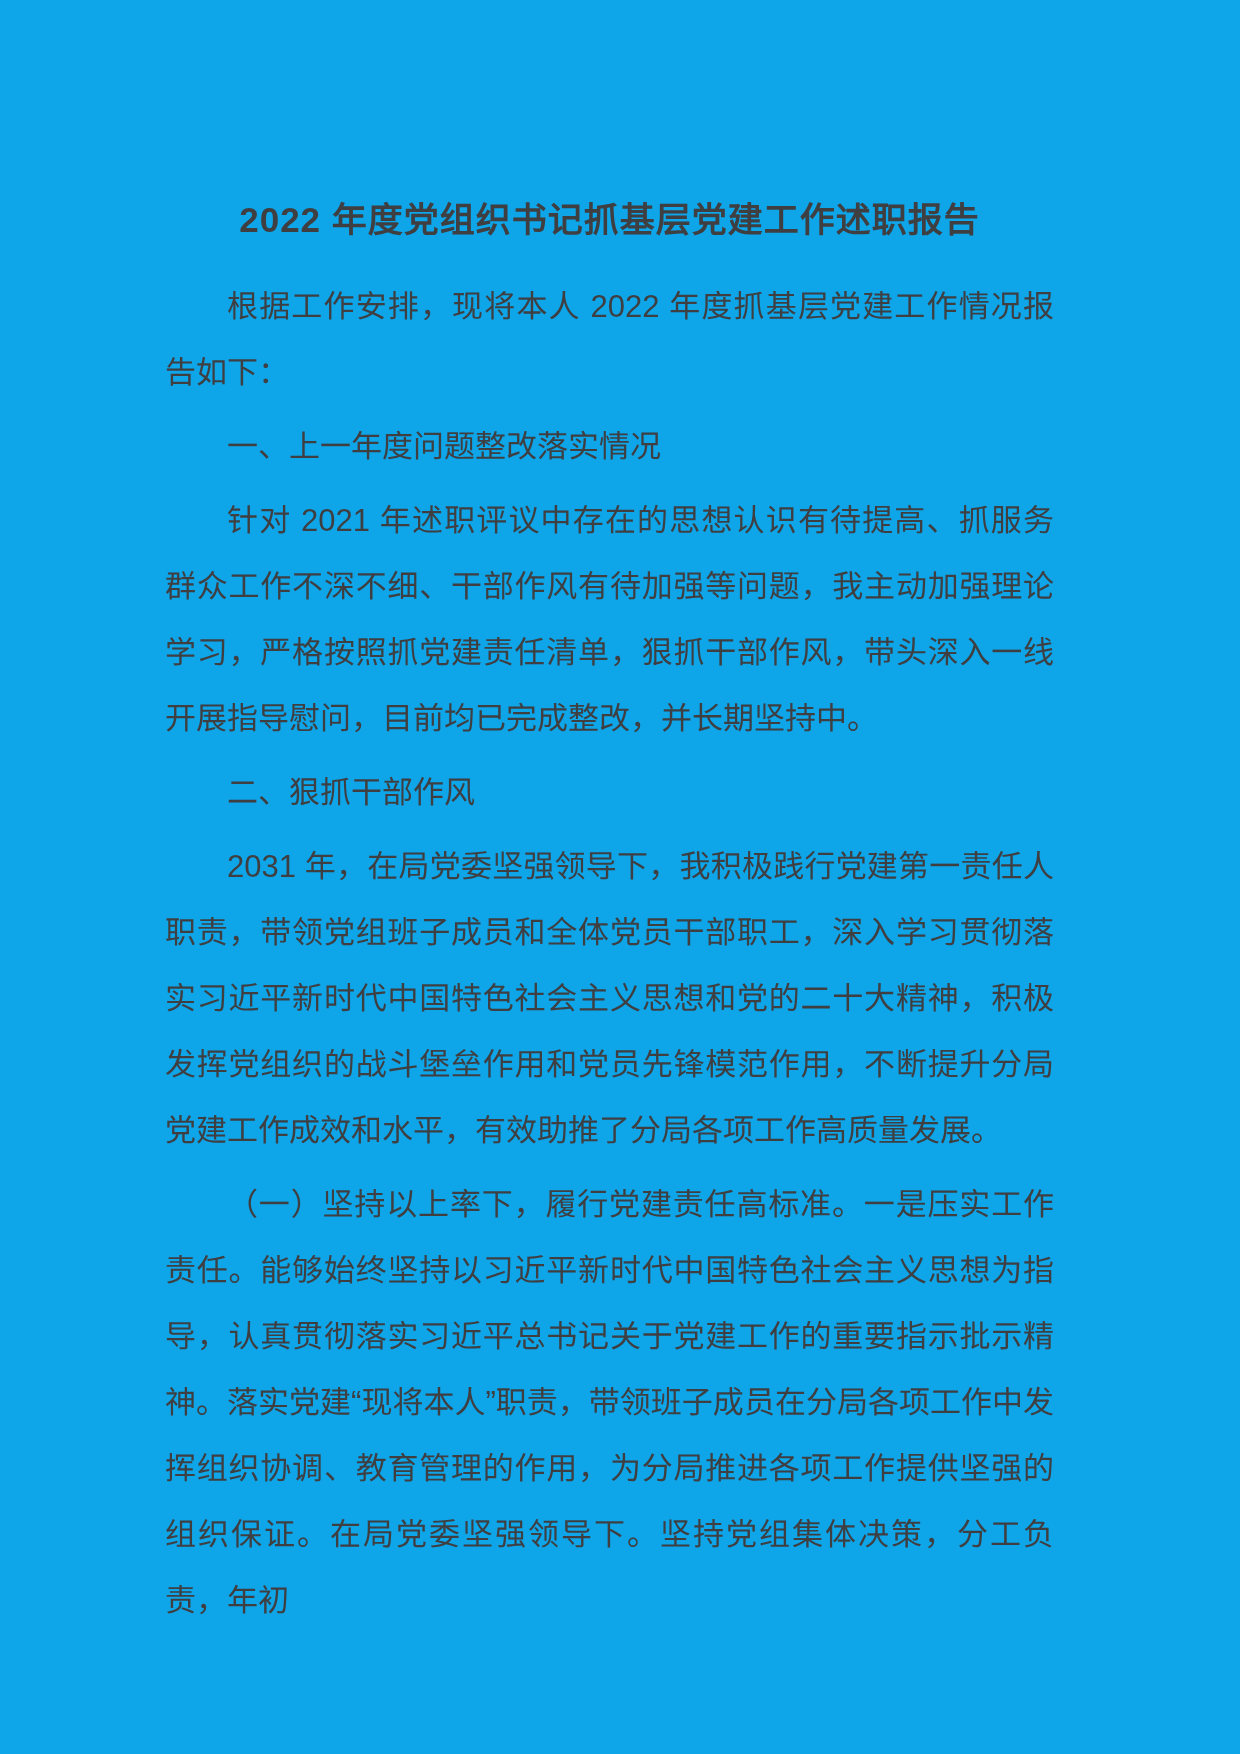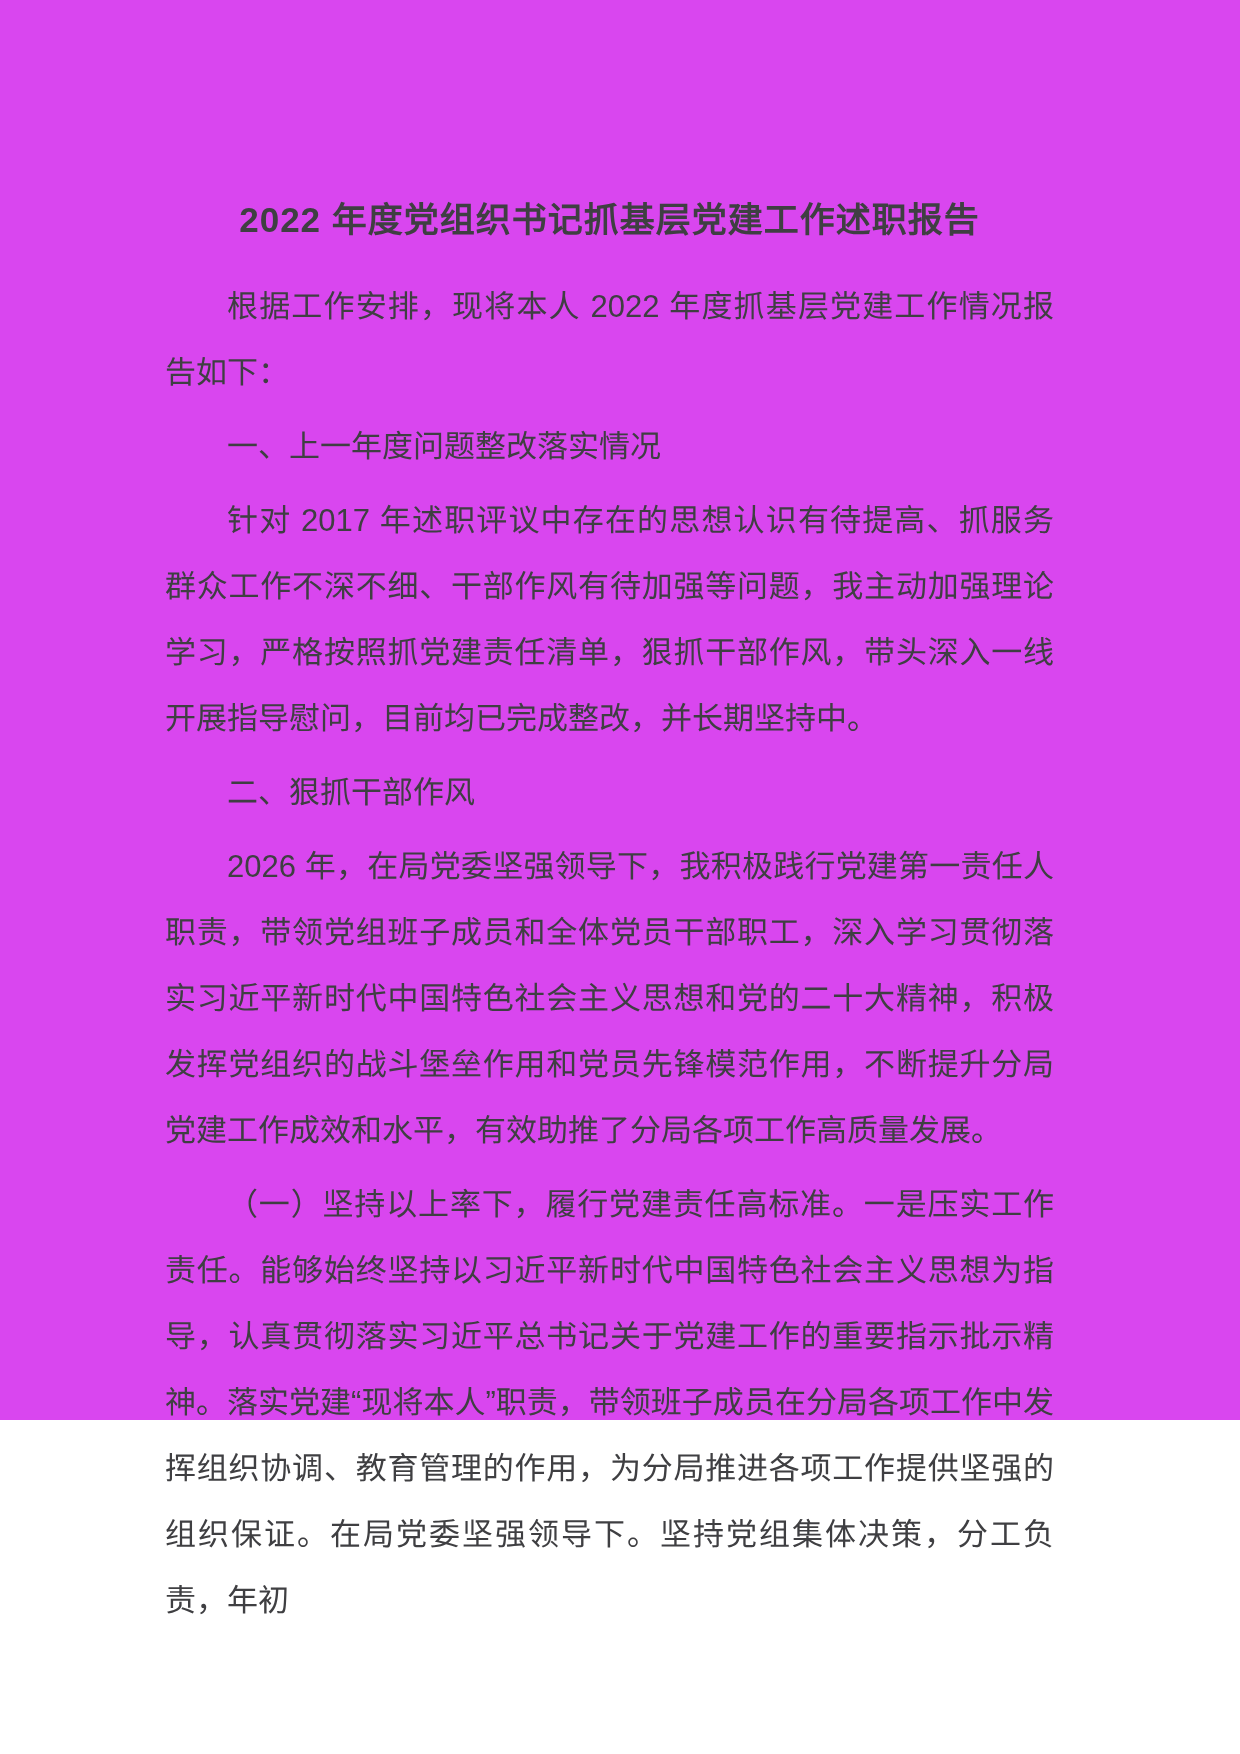--- a/index.html
+++ b/index.html
@@ -9,22 +9,22 @@
   }
   body {
     width: 1240px;
     height: 1754px;
     overflow: hidden;
     font-family: "Liberation Sans", sans-serif;
   }
   .page {
     box-sizing: border-box;
     width: 1240px;
-    height: 1420px;
-    background: #d946ef;
+    height: 1754px;
+    background: #0ea5e9;
     padding: 196px 186px 0 165px;
     color: #3f3f42;
   }
   .doc-title {
     font-size: 35px;
     line-height: 48px;
     font-weight: 700;
     text-align: center;
     margin: 0 0 30px 0;
     letter-spacing: 1px;
@@ -51,18 +51,18 @@
   }
 </style>
 </head>
 <body>
 
 <div class="page">
   <h1 class="doc-title">2022 年度党组织书记抓基层党建工作述职报告</h1>
   <div class="doc-body">
       <p class="body"><span class="normal">根据工作安排，现将本人 2022 年度抓基层党建工作情况报告如下：</span></p>
       <p class="heading"><span class="bold">一、上一年度问题整改落实情况</span></p>
-      <p class="body"><span class="normal">针对 2017 年述职评议中存在的思想认识有待提高、抓服务群众工作不深不细、干部作风有待加强等问题，我主动加强理论学习，严格按照抓党建责任清单，狠抓干部作风，带头深入一线开展指导慰问，目前均已完成整改，并长期坚持中。</span></p>
+      <p class="body"><span class="normal">针对 2021 年述职评议中存在的思想认识有待提高、抓服务群众工作不深不细、干部作风有待加强等问题，我主动加强理论学习，严格按照抓党建责任清单，狠抓干部作风，带头深入一线开展指导慰问，目前均已完成整改，并长期坚持中。</span></p>
       <p class="heading"><span class="bold">二、狠抓干部作风</span></p>
-      <p class="body"><span class="normal">2026 年，在局党委坚强领导下，我积极践行党建第一责任人职责，带领党组班子成员和全体党员干部职工，深入学习贯彻落实习近平新时代中国特色社会主义思想和党的二十大精神，积极发挥党组织的战斗堡垒作用和党员先锋模范作用，不断提升分局党建工作成效和水平，有效助推了分局各项工作高质量发展。</span></p>
+      <p class="body"><span class="normal">2031 年，在局党委坚强领导下，我积极践行党建第一责任人职责，带领党组班子成员和全体党员干部职工，深入学习贯彻落实习近平新时代中国特色社会主义思想和党的二十大精神，积极发挥党组织的战斗堡垒作用和党员先锋模范作用，不断提升分局党建工作成效和水平，有效助推了分局各项工作高质量发展。</span></p>
       <p class="body"><span class="bold">（一）坚持以上率下，履行党建责任高标准。一是压实工作责任。</span><span class="normal">能够始终坚持以习近平新时代中国特色社会主义思想为指导，认真贯彻落实习近平总书记关于党建工作的重要指示批示精神。落实党建“现将本人”职责，带领班子成员在分局各项工作中发挥组织协调、教育管理的作用，为分局推进各项工作提供坚强的组织保证。</span><span class="bold">在局党委坚强领导下。</span><span class="normal">坚持党组集体决策，分工负责，年初</span></p>
     </div>
 </div>
 
 </body></html>

